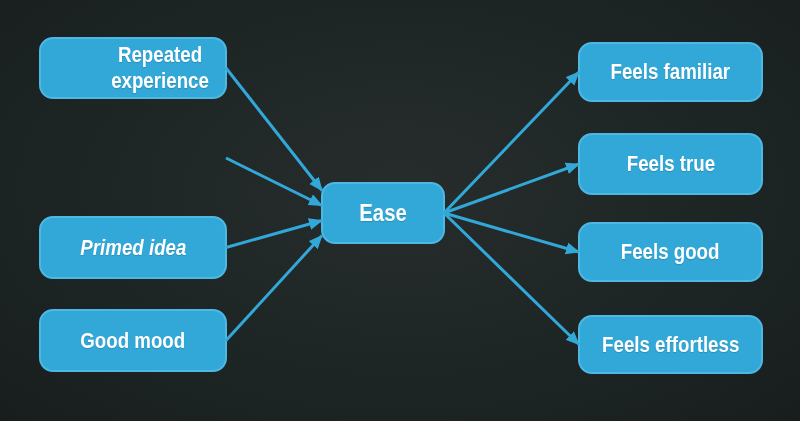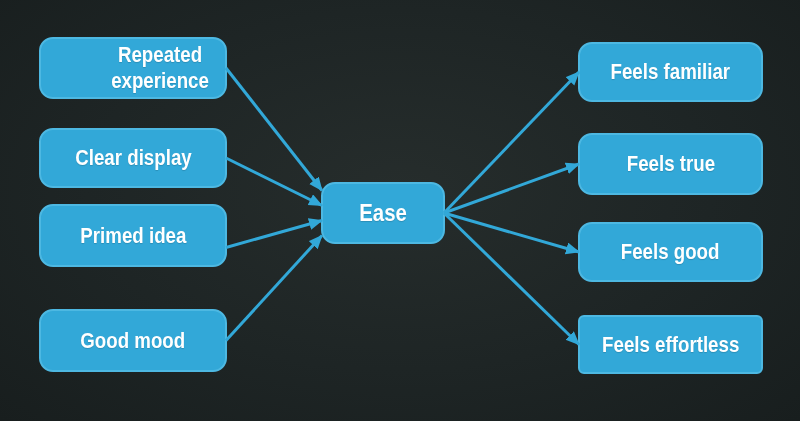--- a/index.html
+++ b/index.html
@@ -43,40 +43,37 @@
     transform-origin:50% 50%;
     text-shadow:0 1px 1px rgba(0,0,0,0.15);
   }
   .node-label.two-line{
     white-space:normal;
     max-width:130px;
   }
   .pos-ease .node-label{font-size:24px;}
   .pos-repeated-experience{left:39px;  top:37px;  width:188px; height:62px;justify-content:flex-end;}
   .pos-clear-display     {left:39px;  top:128px; width:188px; height:60px;}
-  .pos-primed-idea       {left:39px;  top:204px; width:188px; height:63px;}
+  .pos-primed-idea       {left:39px;  top:216px; width:188px; height:63px;font-style:italic;}
   .pos-good-mood         {left:39px;  top:309px; width:188px; height:63px;text-align:right;}
   .pos-ease              {left:321px; top:182px; width:124px; height:62px;}
   .pos-feels-familiar    {left:578px; top:42px;  width:185px; height:60px;}
   .pos-feels-true        {left:578px; top:133px; width:185px; height:62px;}
   .pos-feels-good        {left:578px; top:222px; width:185px; height:60px;}
-  .pos-feels-effortless  {left:578px; top:315px; width:185px; height:59px;border-radius:6px;}
+  .pos-feels-effortless  {left:578px; top:315px; width:185px; height:59px;}
 </style>
 </head>
 <body>
 
 <div class="stage">
 
   <div class="node pos-repeated-experience">
     <span class="node-label two-line">Repeated experience</span>
   </div>
 
-  <div class="node pos-clear-display">
-    <span class="node-label">Clear display</span>
-  </div>
 
   <div class="node pos-primed-idea">
     <span class="node-label">Primed idea</span>
   </div>
 
   <div class="node pos-good-mood">
     <span class="node-label">Good mood</span>
   </div>
 
   <div class="node pos-ease">

